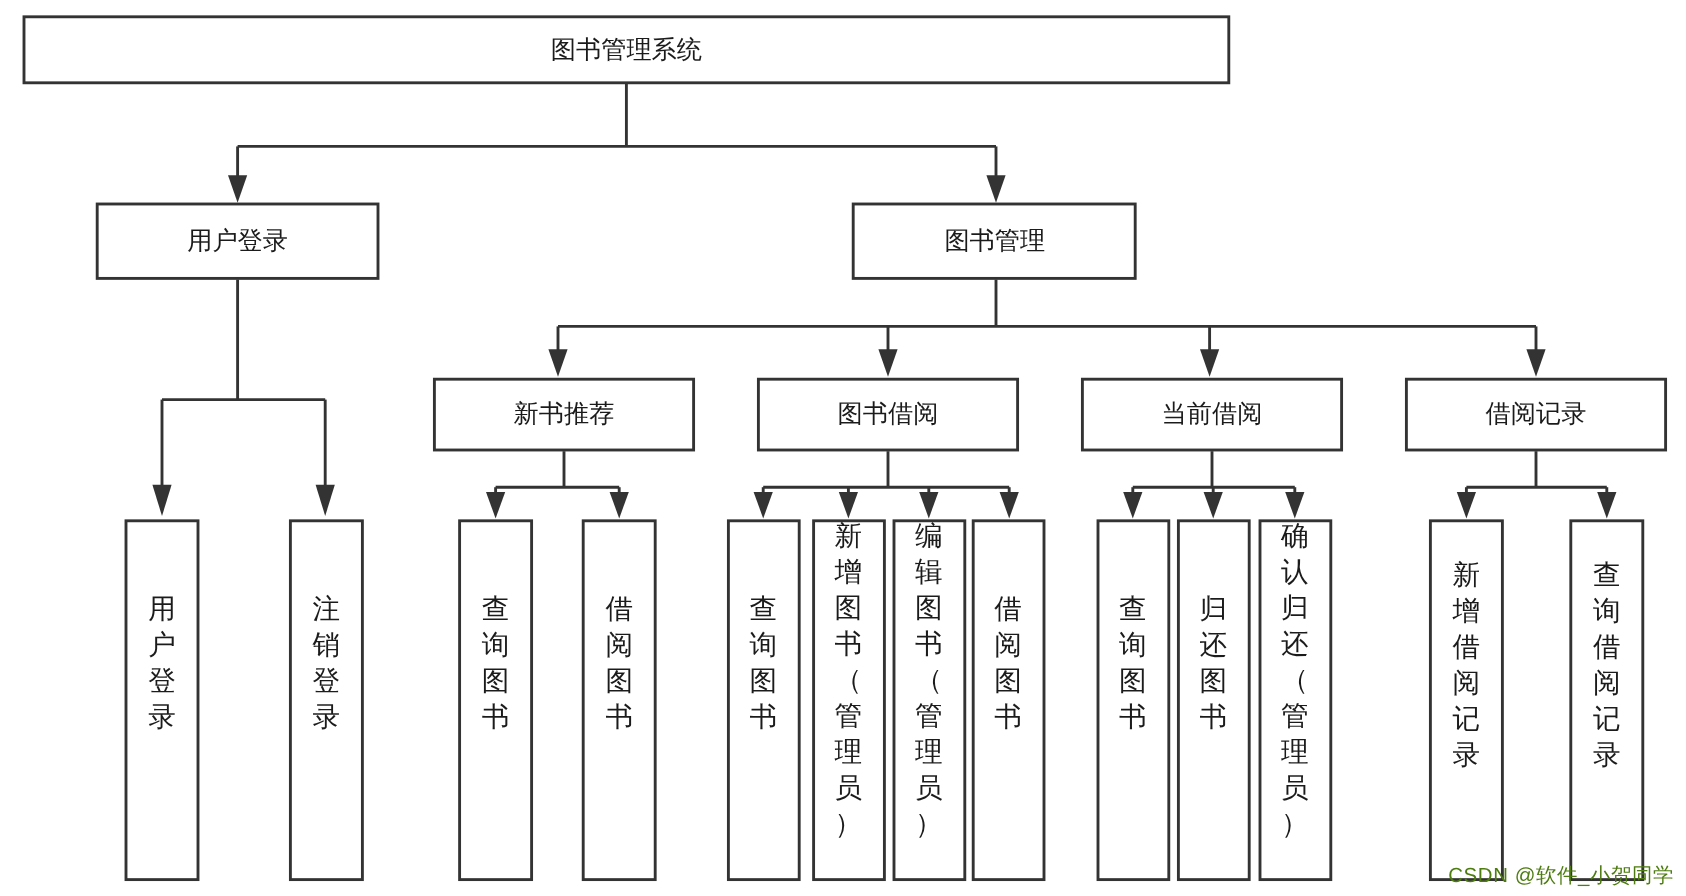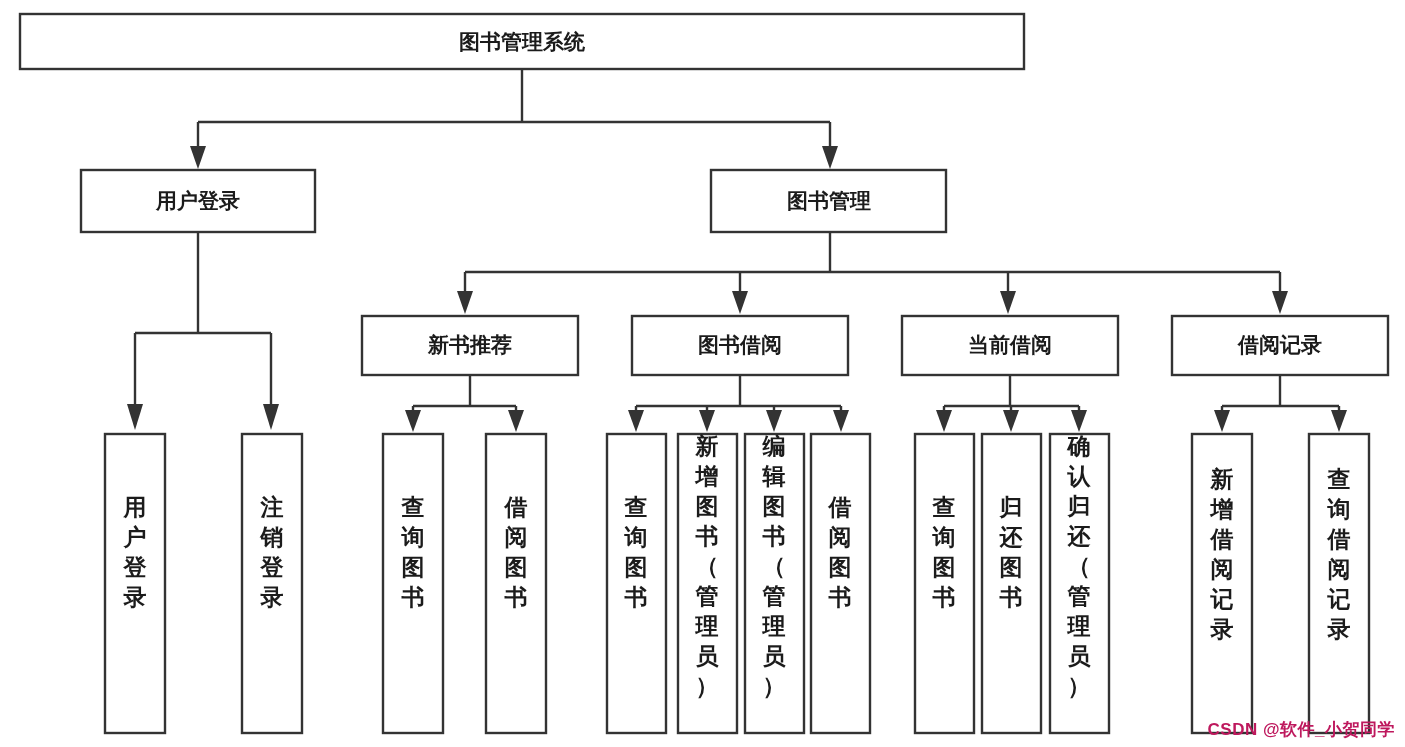--- a/index.html
+++ b/index.html
@@ -9,21 +9,20 @@
   }
   body {
     font-family: "Liberation Sans", "DejaVu Sans", sans-serif;
   }
   #diagram-root {
     position: relative;
     width: 1405px;
     height: 747px;
     background: #ffffff;
     overflow: hidden;
-    font-weight: bold;
   }
   svg.flow {
     position: absolute;
     top: 0;
     left: 0;
     width: 1405px;
     height: 747px;
     display: block;
   }
   .node-rect {
@@ -52,21 +51,21 @@
   .arrow-head {
     fill: #333333;
     stroke: none;
   }
   .watermark {
     position: absolute;
     right: 10px;
     bottom: 6px;
     font-family: "Liberation Sans", "DejaVu Sans", sans-serif;
     font-size: 17px;
-    color: #be185d;
+    color: #4d7c0f;
     white-space: nowrap;
     letter-spacing: 0.5px;
     user-select: none;
   }
 </style>
 </head>
 <body>
 
 <div id="diagram-root">
 

